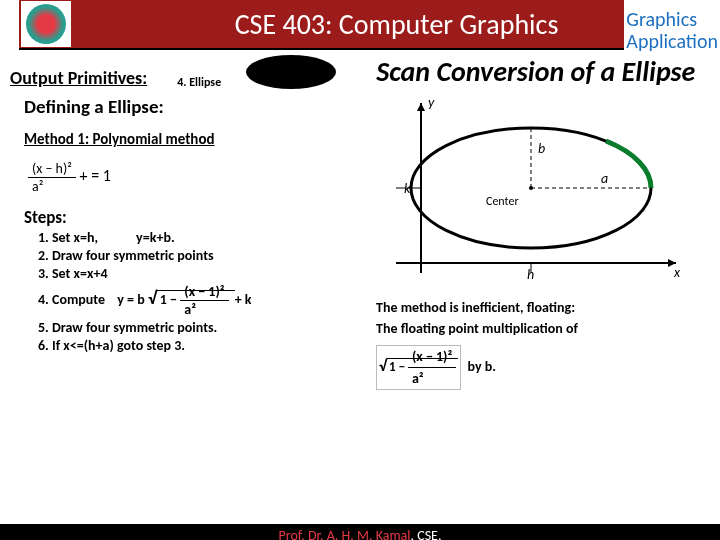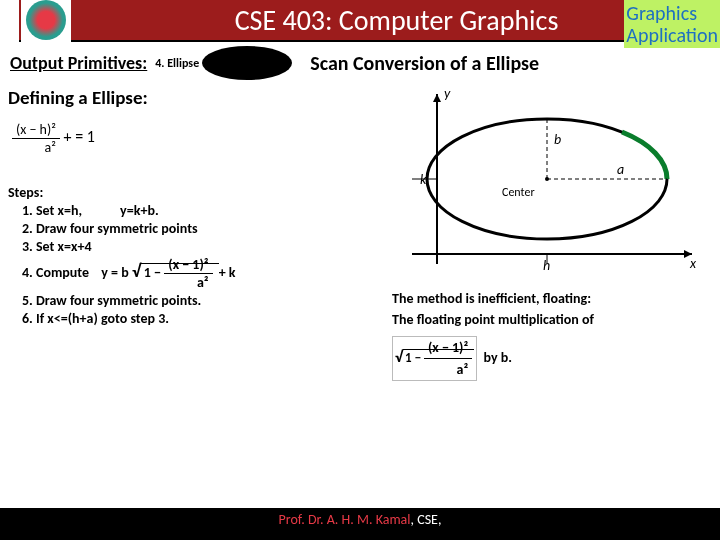--- a/index.html
+++ b/index.html
@@ -5,21 +5,21 @@
     * { margin: 0; padding: 0; box-sizing: border-box; }
     body {
       width: 720px;
       height: 540px;
       font-family: Calibri, Arial, sans-serif;
       background: #fff;
       position: relative;
       overflow: hidden;
     }
     .header {
-      height: 42px;
+      height: 50px;
       background: #9c1c1c;
       display: flex;
       align-items: center;
       border-bottom: 2px solid #000;
       position: relative;
       margin-left: 19px;
     }
     .logo {
       width: 50px;
       height: 46px;
@@ -44,54 +44,55 @@
       flex: 1;
       text-align: center;
     }
     .app-label {
       position: absolute;
       right: 0;
       top: 0;
       color: #1e70c1;
       font-size: 20px;
       font-weight: 400;
-      background: #bef264;
-      padding: 2px 2px;
+      background: #ffffff;
+      padding: 8px 2px;
       line-height: 1.1;
     }
     .subheader {
       display: flex;
-      align-items: center;
+      align-items: flex-end;
       padding: 4px 10px;
-      gap: 8px;
+      gap: 30px;
     }
     .output-prim {
       font-size: 18px;
       text-decoration: underline;
       font-weight: bold;
     }
     .ellipse-label {
       font-size: 12px;
       font-weight: bold;
     }
     .black-oval {
       width: 90px;
       height: 34px;
       background: #000;
       border-radius: 50%;
       margin-left: -5px;
     }
     .scan-title {
-      font-size: 20px;
+      font-size: 28px;
       font-weight: bold;
       margin-left: 10px;
+      font-style: italic;
     }
     .content {
       display: flex;
-      padding: 0 8px;
+      padding: 0 24px;
       gap: 26px;
     }
     .left {
       flex: 1;
       font-size: 14px;
     }
     .right {
       width: 320px;
       font-size: 14px;
     }
@@ -111,37 +112,37 @@
       font-size: 15px;
       margin-top: 12px;
     }
     .equation-box {
       margin: 8px 0;
       padding: 4px;
       font-size: 16px;
     }
     .frac {
       display: inline-block;
-      text-align: right;
+      text-align: left;
       vertical-align: middle;
       font-size: 14px;
     }
     .frac-top {
       display: block;
       border-bottom: 1px solid #000;
       padding: 0 4px;
     }
     .frac-bot {
       display: block;
       padding: 0 4px;
     }
     .steps {
       font-weight: bold;
-      font-size: 14px;
-      margin-top: 24px;
+      font-size: 17px;
+      margin-top: 8px;
     }
     .steps-list {
       list-style: decimal;
       padding-left: 28px;
       font-weight: bold;
     }
     .steps-list li {
       margin: 1px 0;
     }
     .compute-eq {
@@ -166,21 +167,21 @@
       vertical-align: middle;
       border: 1px solid #bbb;
       padding: 0 2px;
       font-size: 13px;
     }
     .footer {
       position: absolute;
       bottom: 0;
       left: 0;
       right: 0;
-      height: 32px;
+      height: 16px;
       background: #000;
       color: #fff;
       text-align: center;
       font-size: 14px;
       line-height: 24px;
     }
     .footer .red { color: #e63946; }
   </style>
 </head>
 <body>
@@ -199,20 +200,21 @@
 <div class="subheader">
   <span class="output-prim">Output Primitives:</span>
   <span class="ellipse-label">4. Ellipse</span>
   <div class="black-oval"></div>
   <span class="scan-title">Scan Conversion of a Ellipse</span>
 </div>
 
 <div class="content">
   <div class="left">
     <div class="section-title">Defining a Ellipse:</div>
+    <div class="method-title">Method 1: Polynomial method</div>
 
     <div class="equation-box">
       <span class="frac">
         <span class="frac-top">(x − h)²</span>
         <span class="frac-bot">a²</span>
       </span>
       <span>+</span>
       <span>= 1</span>
     </div>
 

